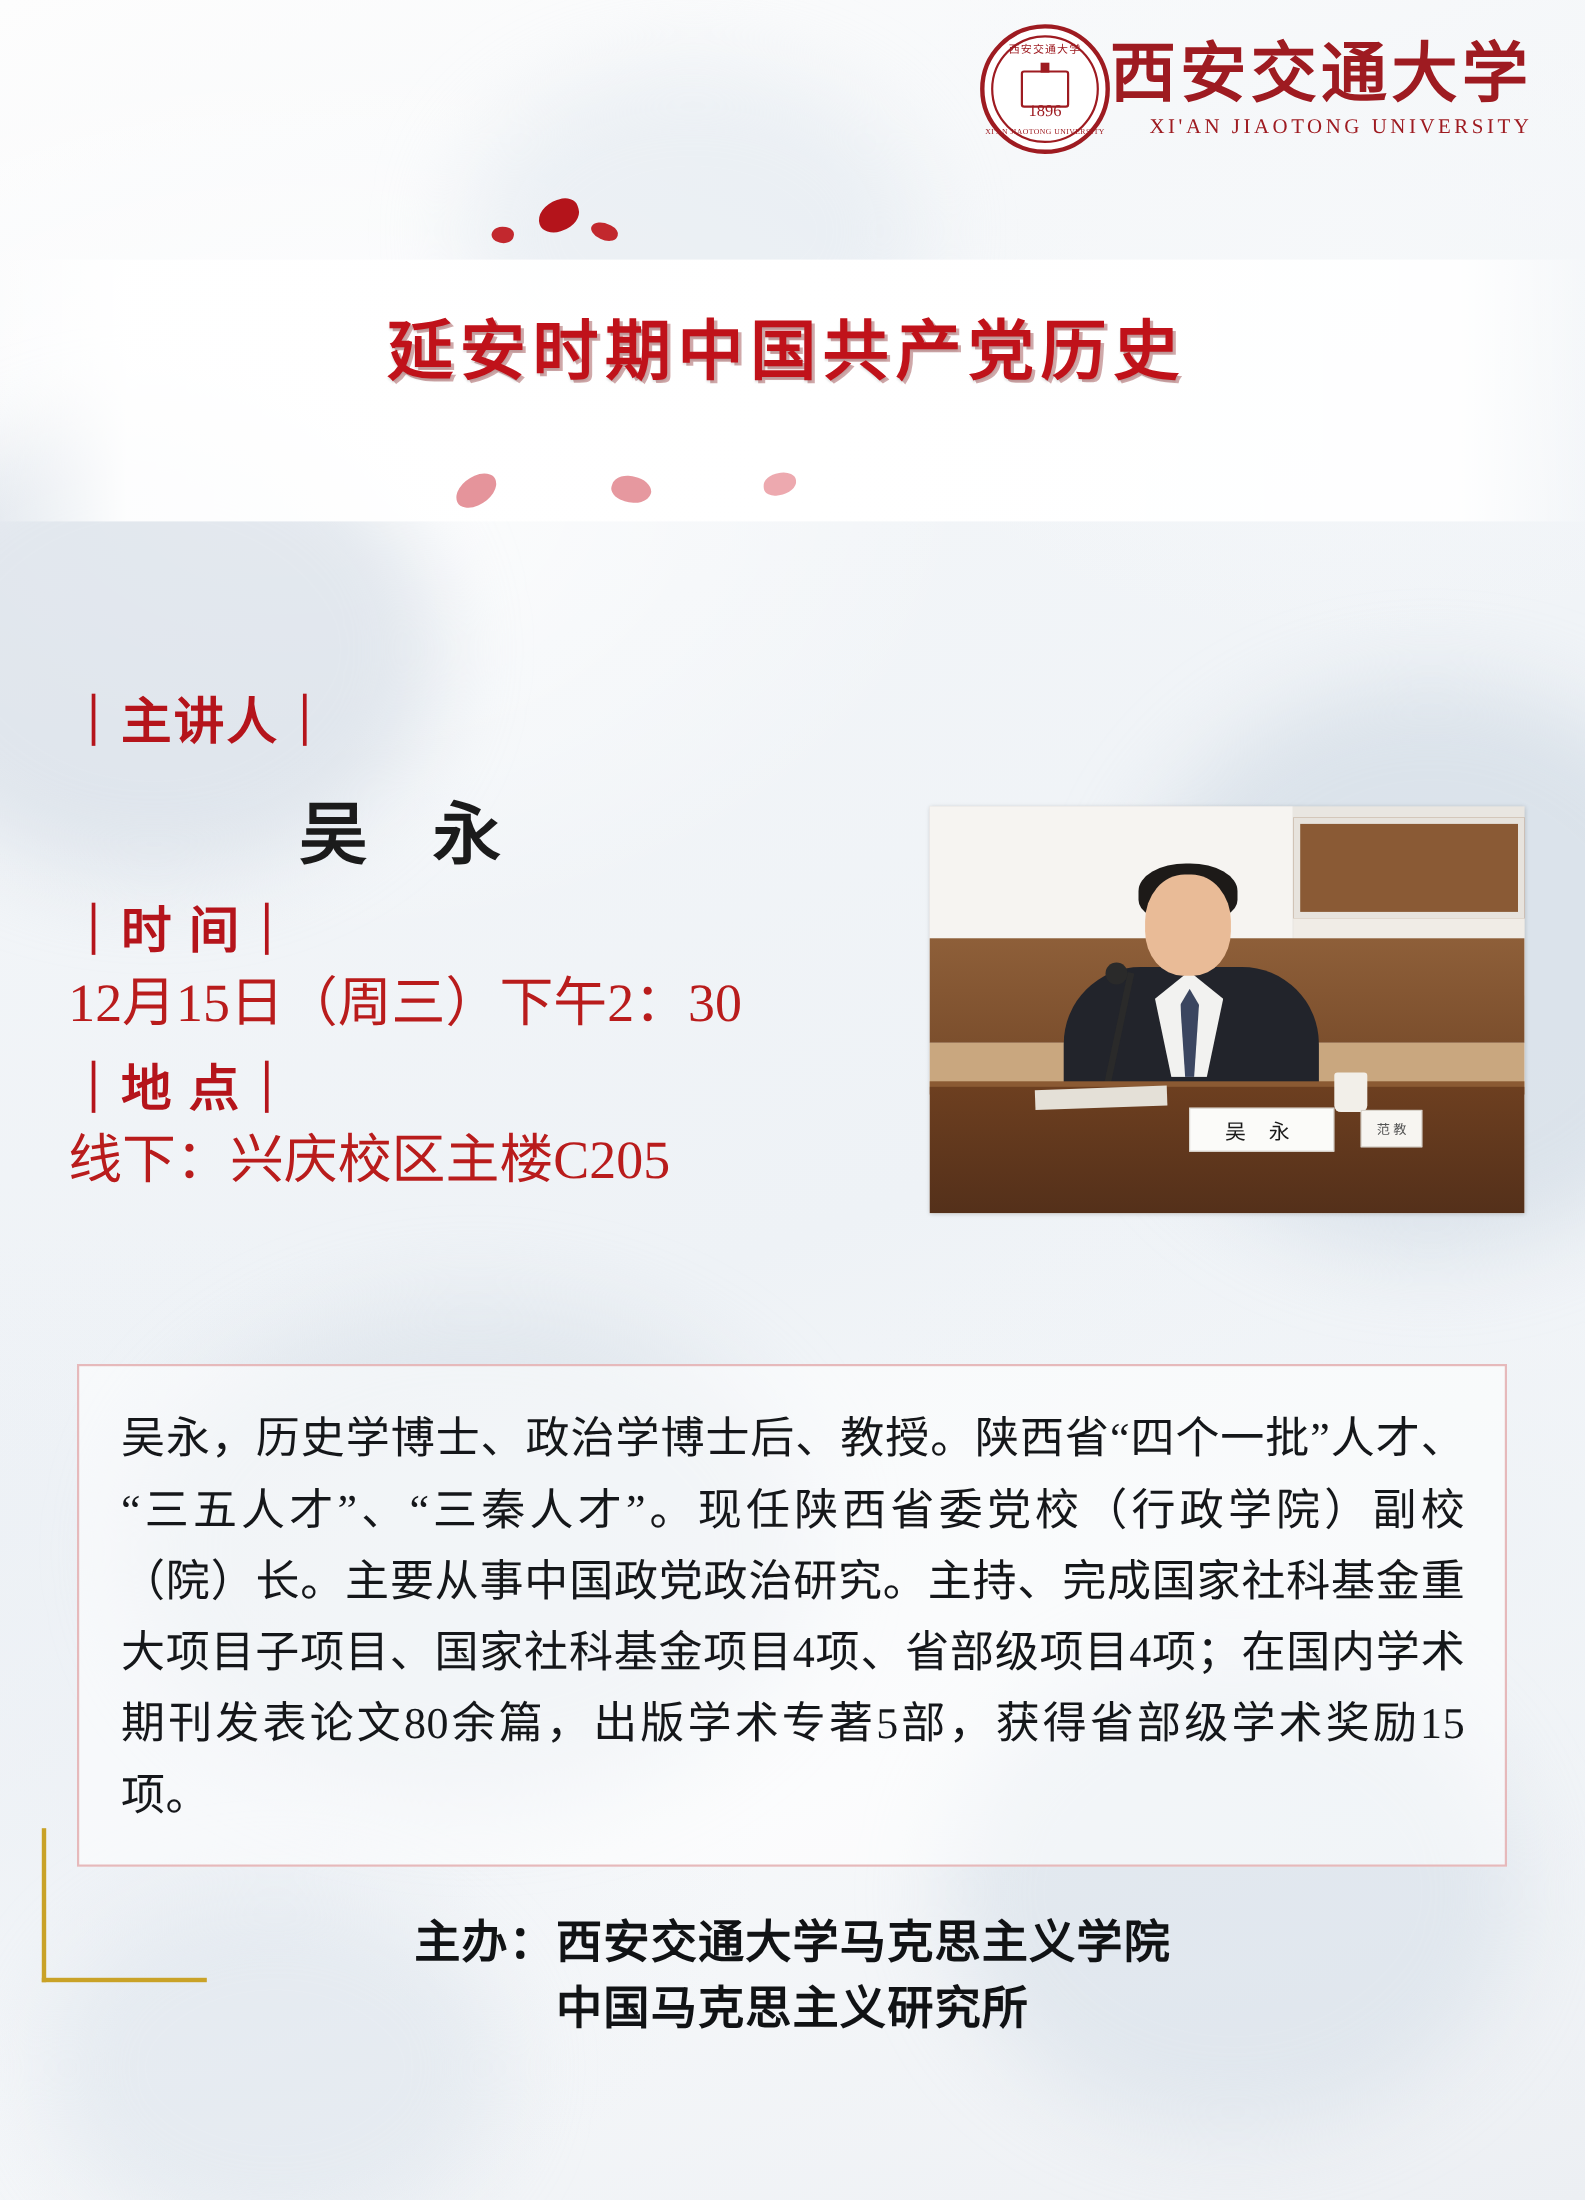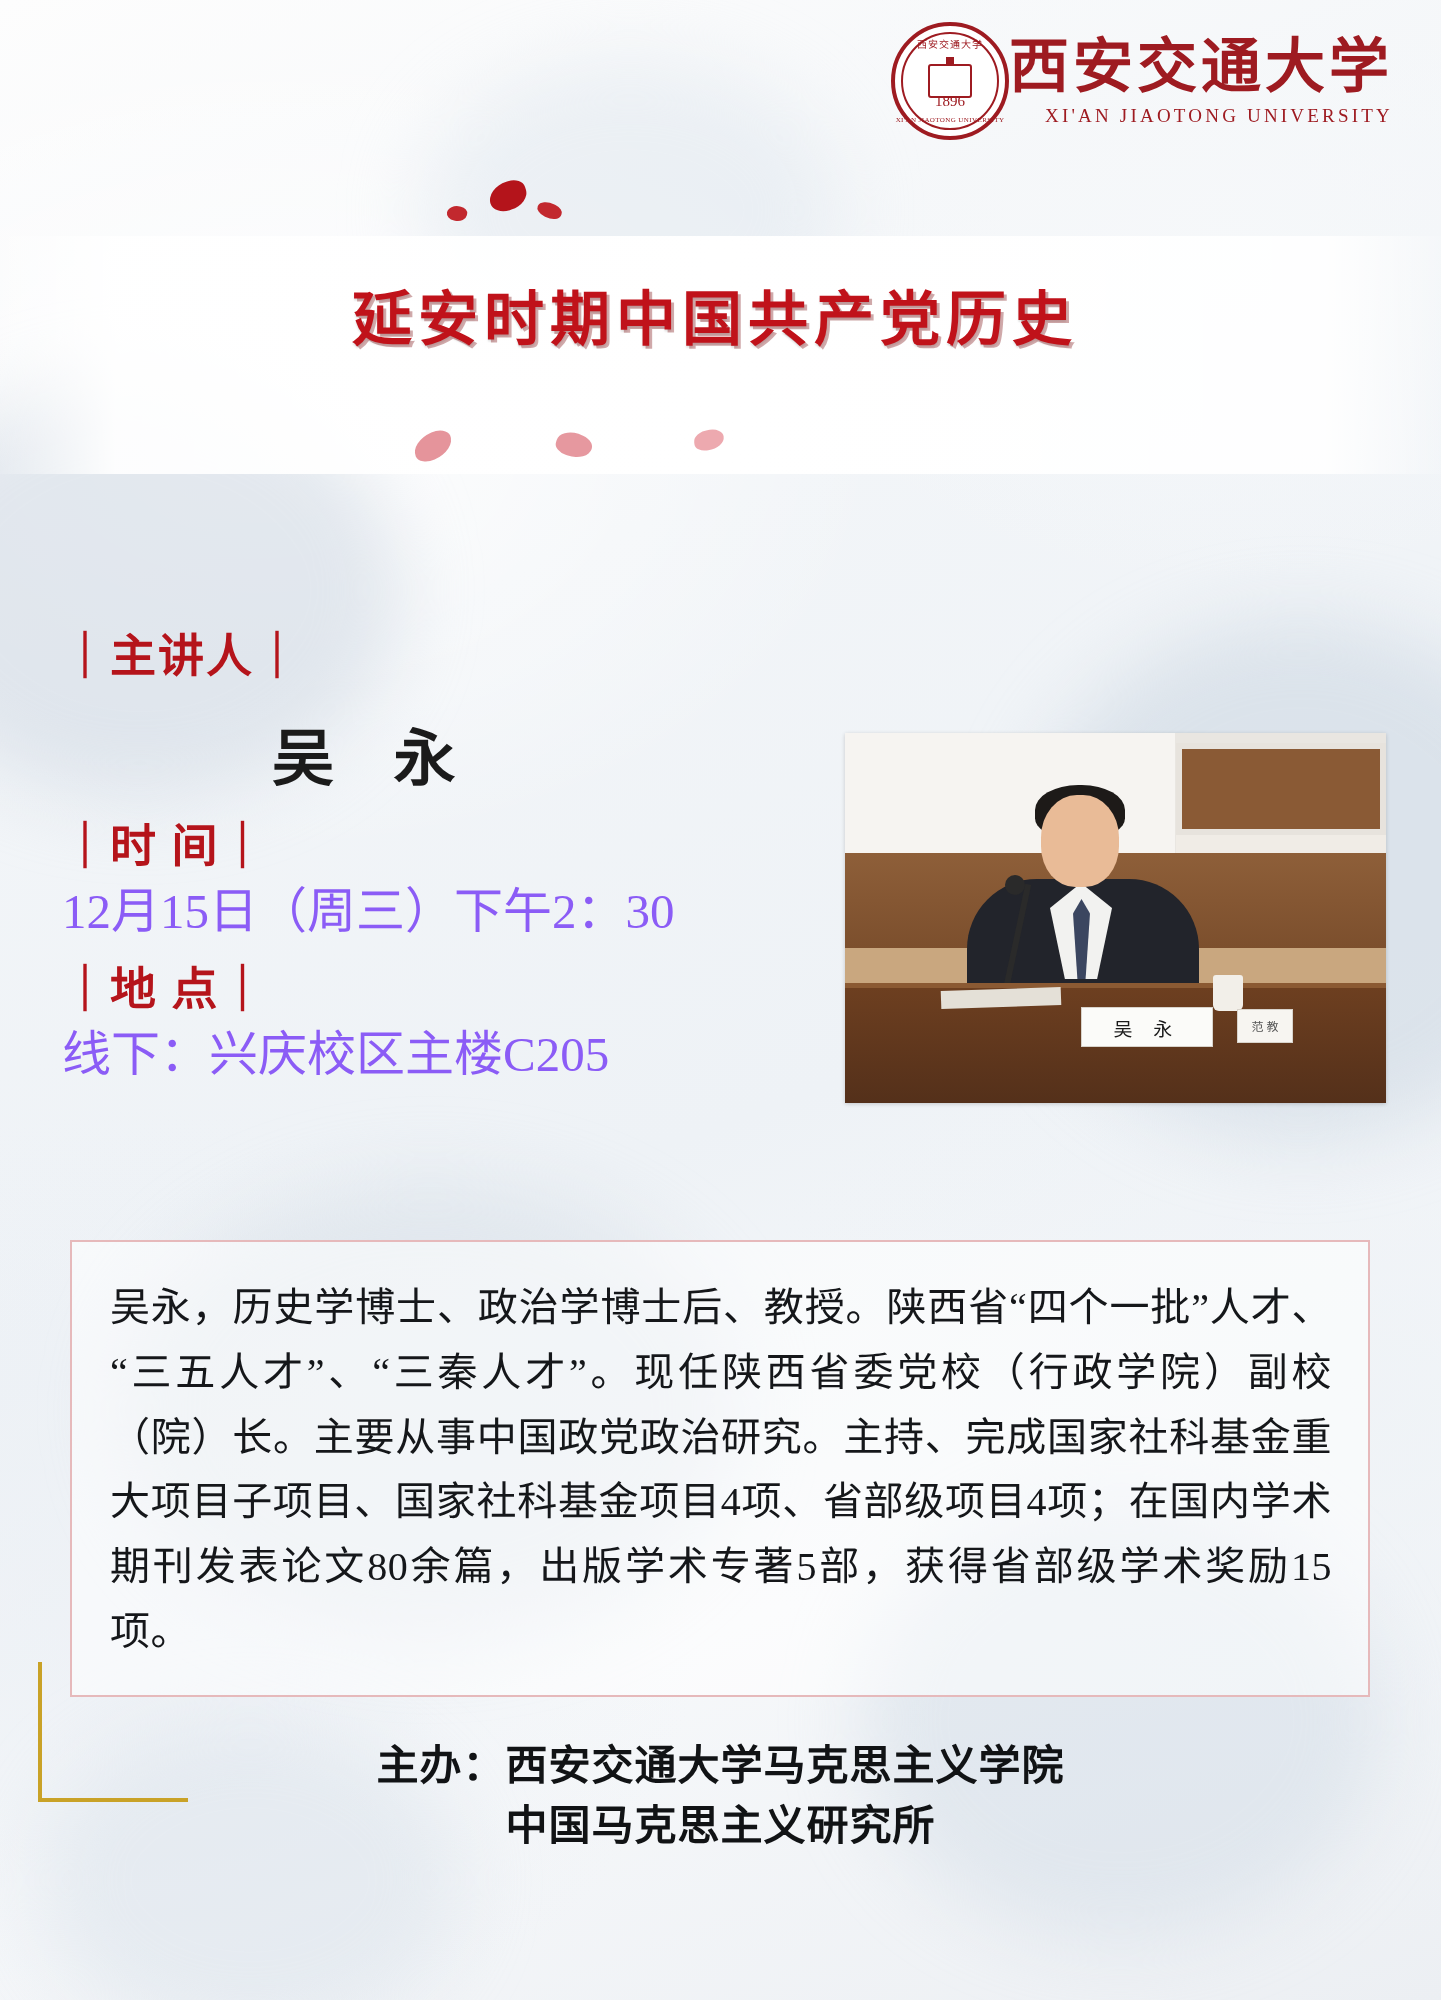--- a/index.html
+++ b/index.html
@@ -191,21 +191,21 @@
     font-family: "Liberation Serif", serif;
     font-weight: bold;
     font-size: 62px;
     color: #1b1b1b;
     letter-spacing: 22px;
     margin: 22px 0 10px 210px;
   }
   .info-line {
     font-family: "Liberation Serif", serif;
     font-size: 49px;
-    color: #8b5cf6;
+    color: #b91c1c;
     letter-spacing: 0px;
     line-height: 1.34;
     margin-top: 4px;
   }
   .label-time { margin-top: 10px; }
   .label-place { margin-top: 16px; }
 
   
   .photo {
     position: absolute;

